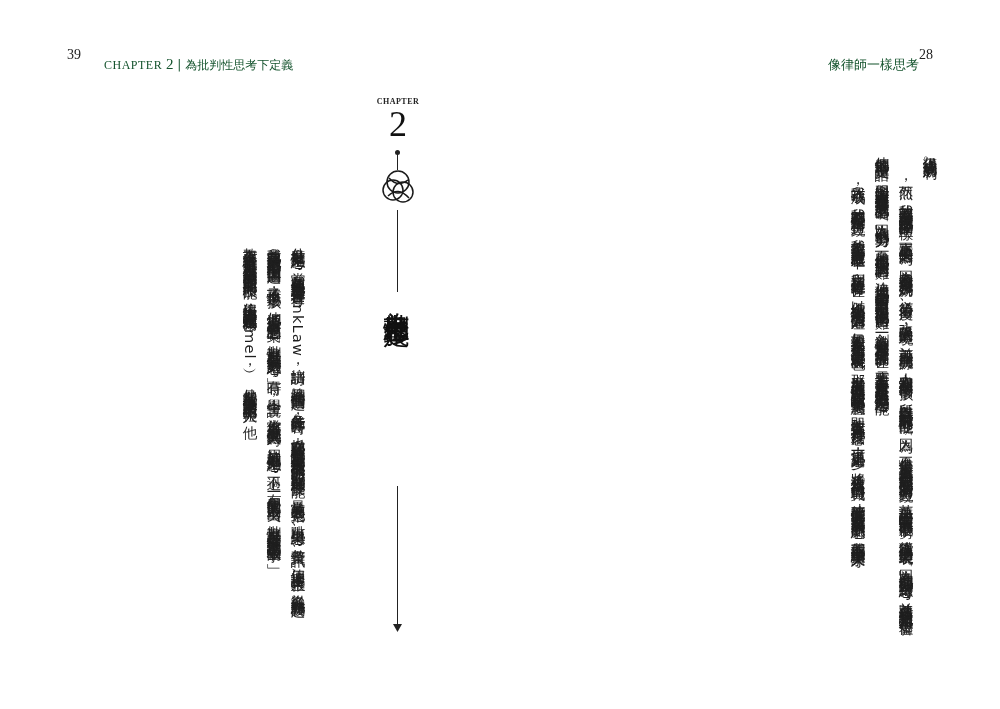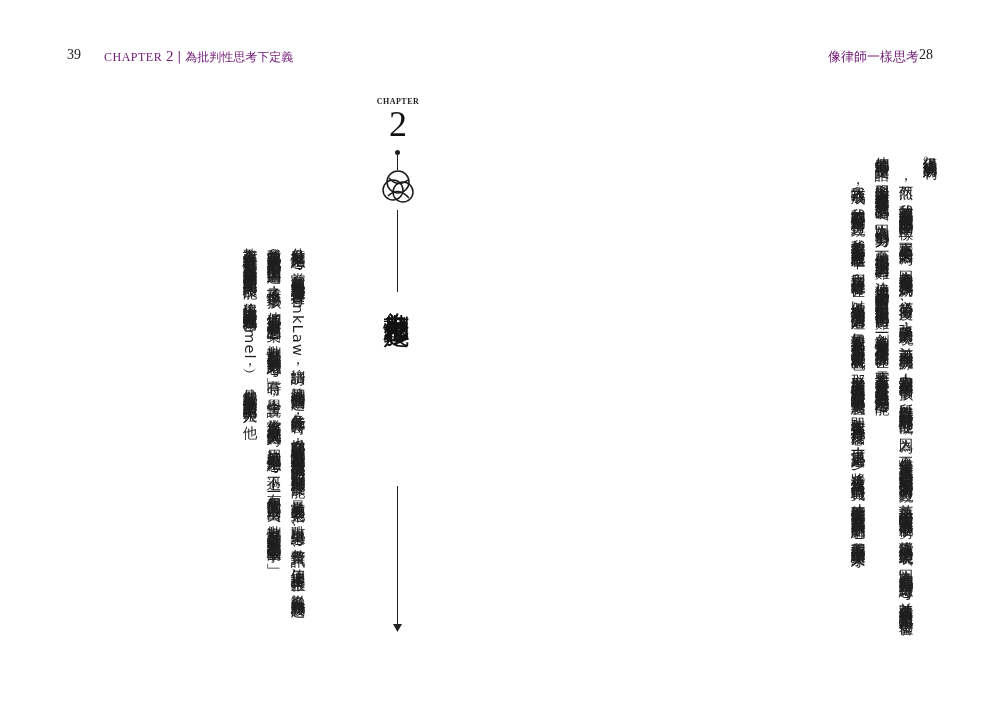--- a/index.html
+++ b/index.html
@@ -1,18 +1,18 @@
 <!DOCTYPE html>
 <html><head>
 <meta charset="utf-8">
 <style>
   html, body { margin:0; padding:0; }
   body { width:1000px; height:709px; background:#ffffff; position:relative; overflow:hidden; color:#1a1a1a; font-family:"DejaVu Serif", serif; }
   .page-num { position:absolute; top:47px; font-family:"Liberation Serif", serif; font-size:14px; color:#222; }
-  .running-head { position:absolute; top:48px; font-size:12px; color:#701a75; font-family:"DejaVu Sans", sans-serif; }
+  .running-head { position:absolute; top:56px; font-size:12px; color:#14532d; font-family:"DejaVu Sans", sans-serif; }
   .running-head .chap { font-family:"Liberation Serif", serif; font-variant:small-caps; letter-spacing:0.5px; font-size:12px; }
   .running-head .chnum { font-family:"Liberation Serif", serif; font-size:15px; }
   .textblock { position:absolute; writing-mode:vertical-rl; font-family:"DejaVu Sans", sans-serif; font-size:14.6px; line-height:24px; letter-spacing:1.2px; color:#1f1f1f; }
   .textblock p { margin:0; }
   .textblock .indent { text-indent:2em; }
   .title-col { position:absolute; left:368px; top:94px; width:60px; height:540px; }
   .chapter-label { position:absolute; top:3px; left:0; width:60px; text-align:center; font-family:"Liberation Serif", serif; font-weight:bold; font-size:8px; letter-spacing:0.5px; color:#222; }
   .chapter-number { position:absolute; top:12px; left:0; width:60px; text-align:center; font-family:"Liberation Serif", serif; font-size:36px; line-height:36px; color:#111; }
   .chapter-title { position:absolute; top:198px; left:12px; writing-mode:vertical-rl; font-family:"DejaVu Serif", serif; font-size:26px; letter-spacing:1px; color:#111; line-height:34px; }
   .vline { position:absolute; left:29px; width:1px; background:#222; }

